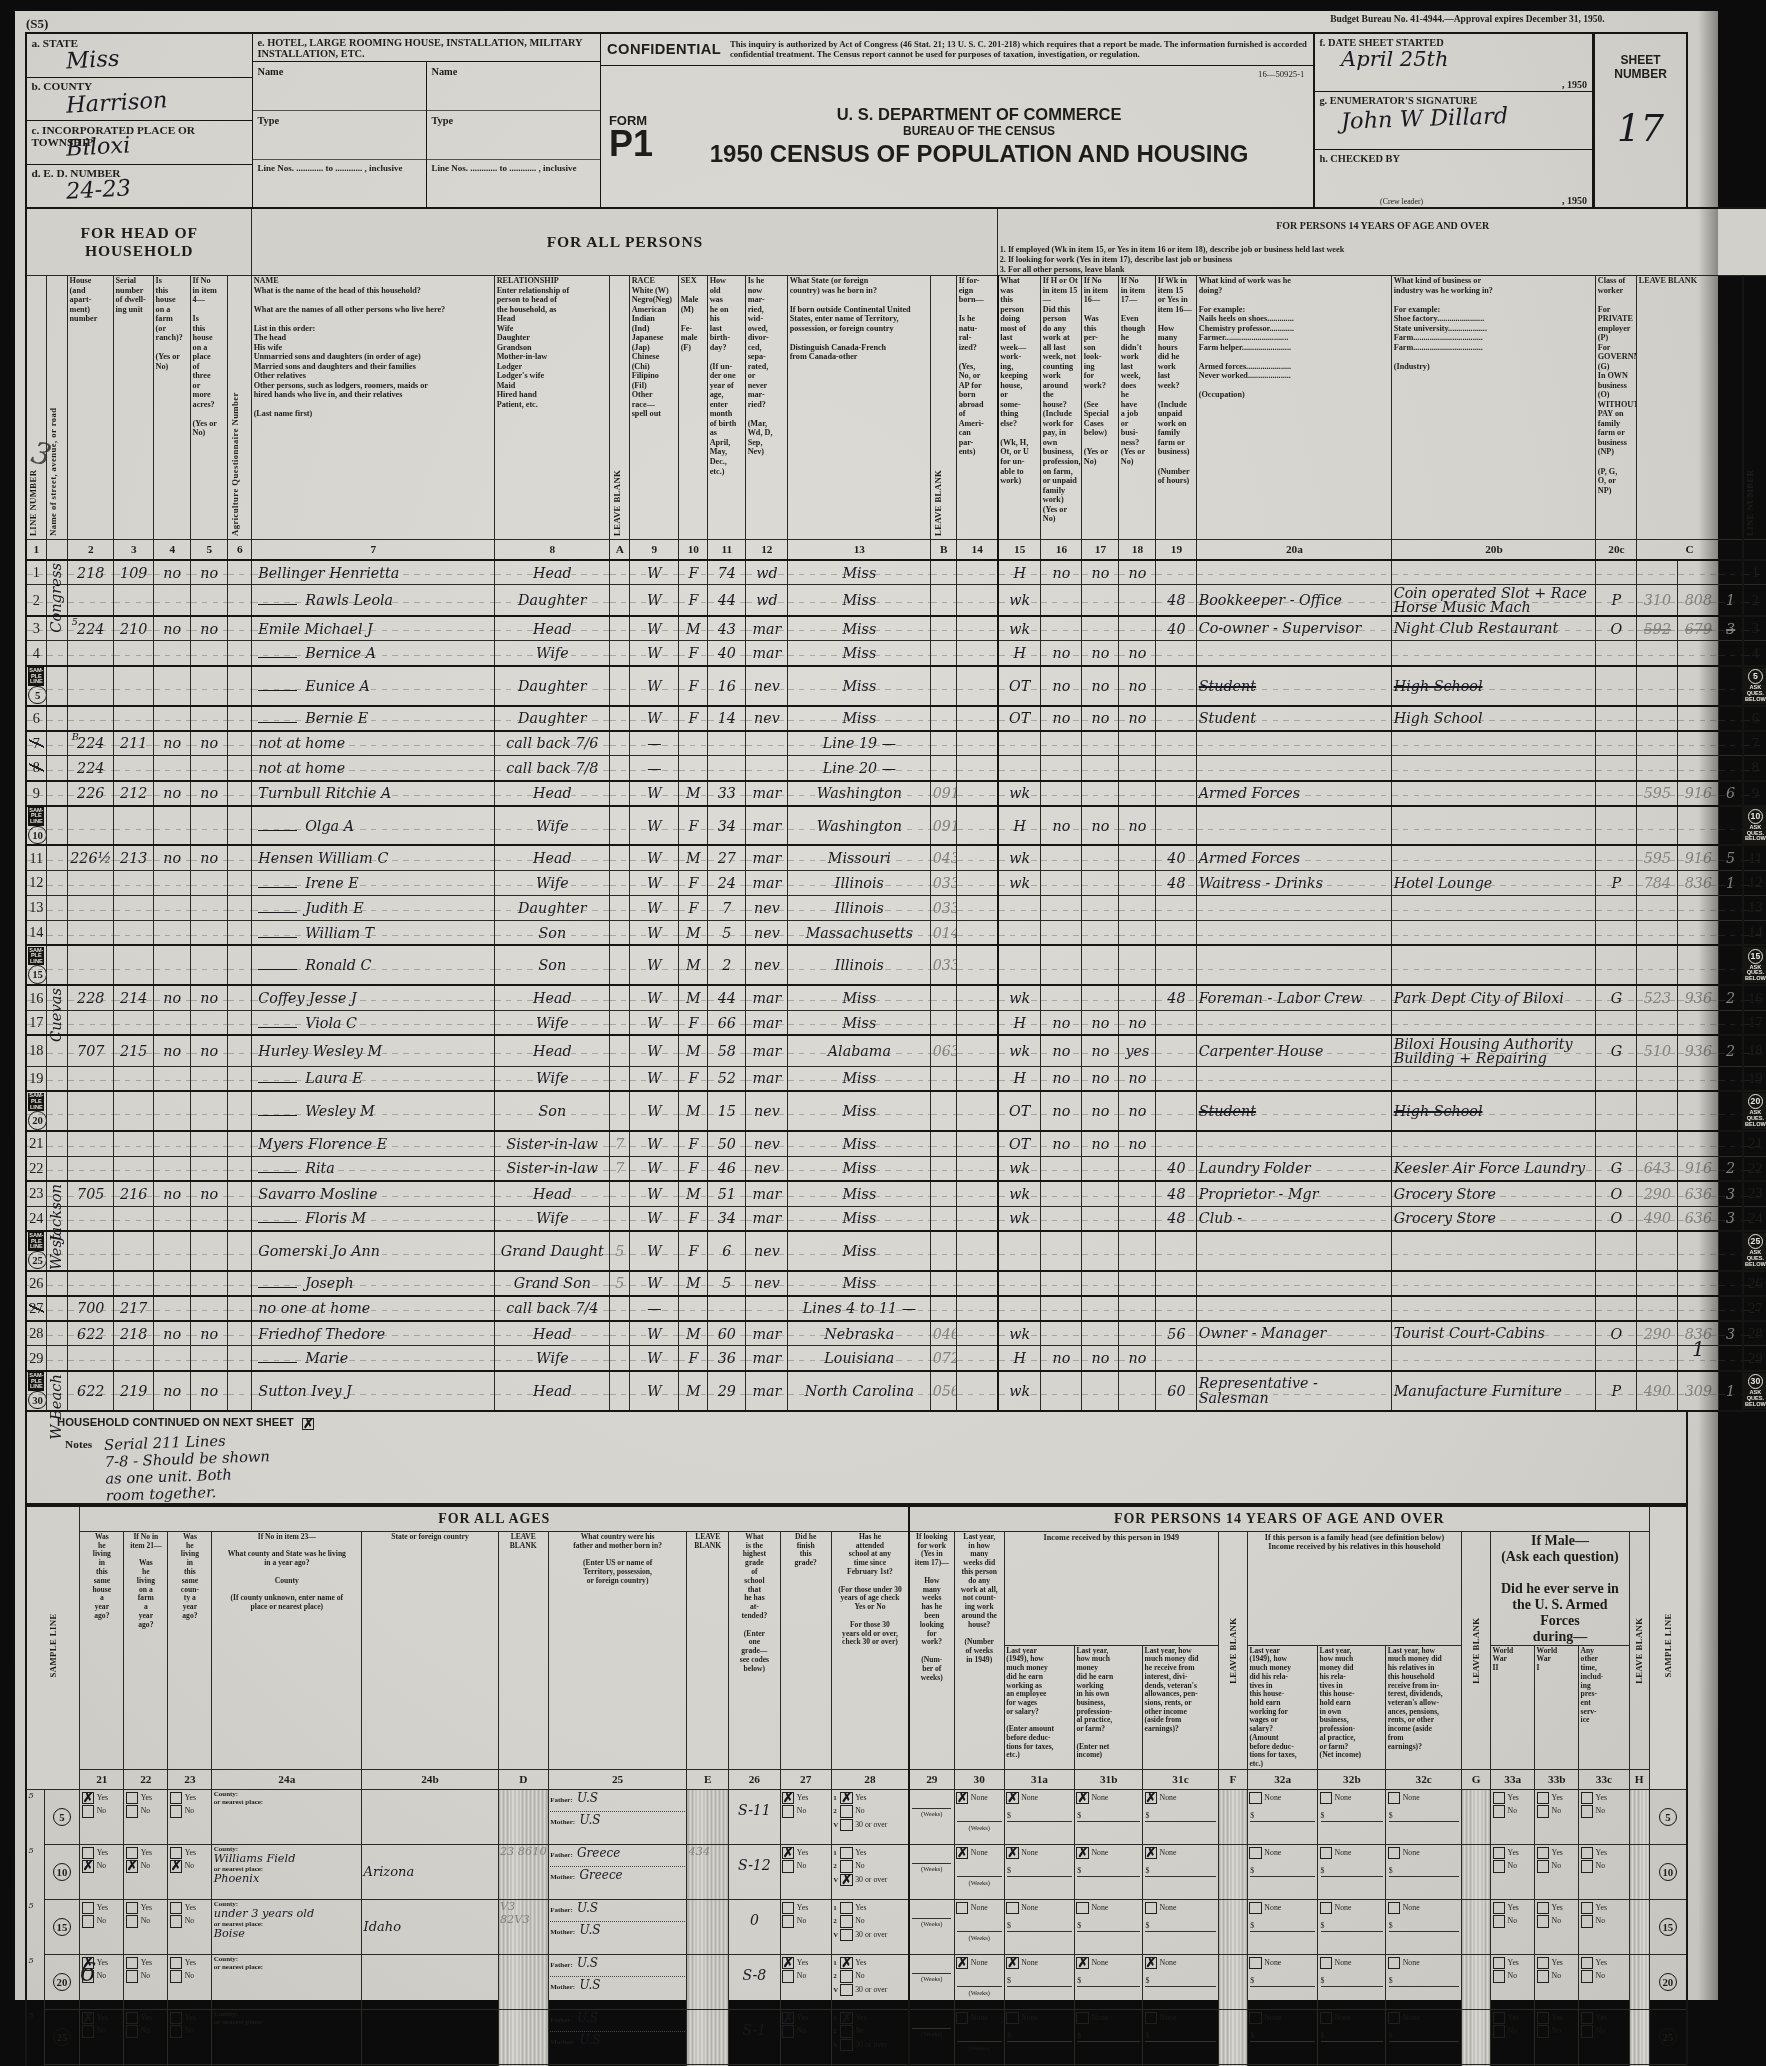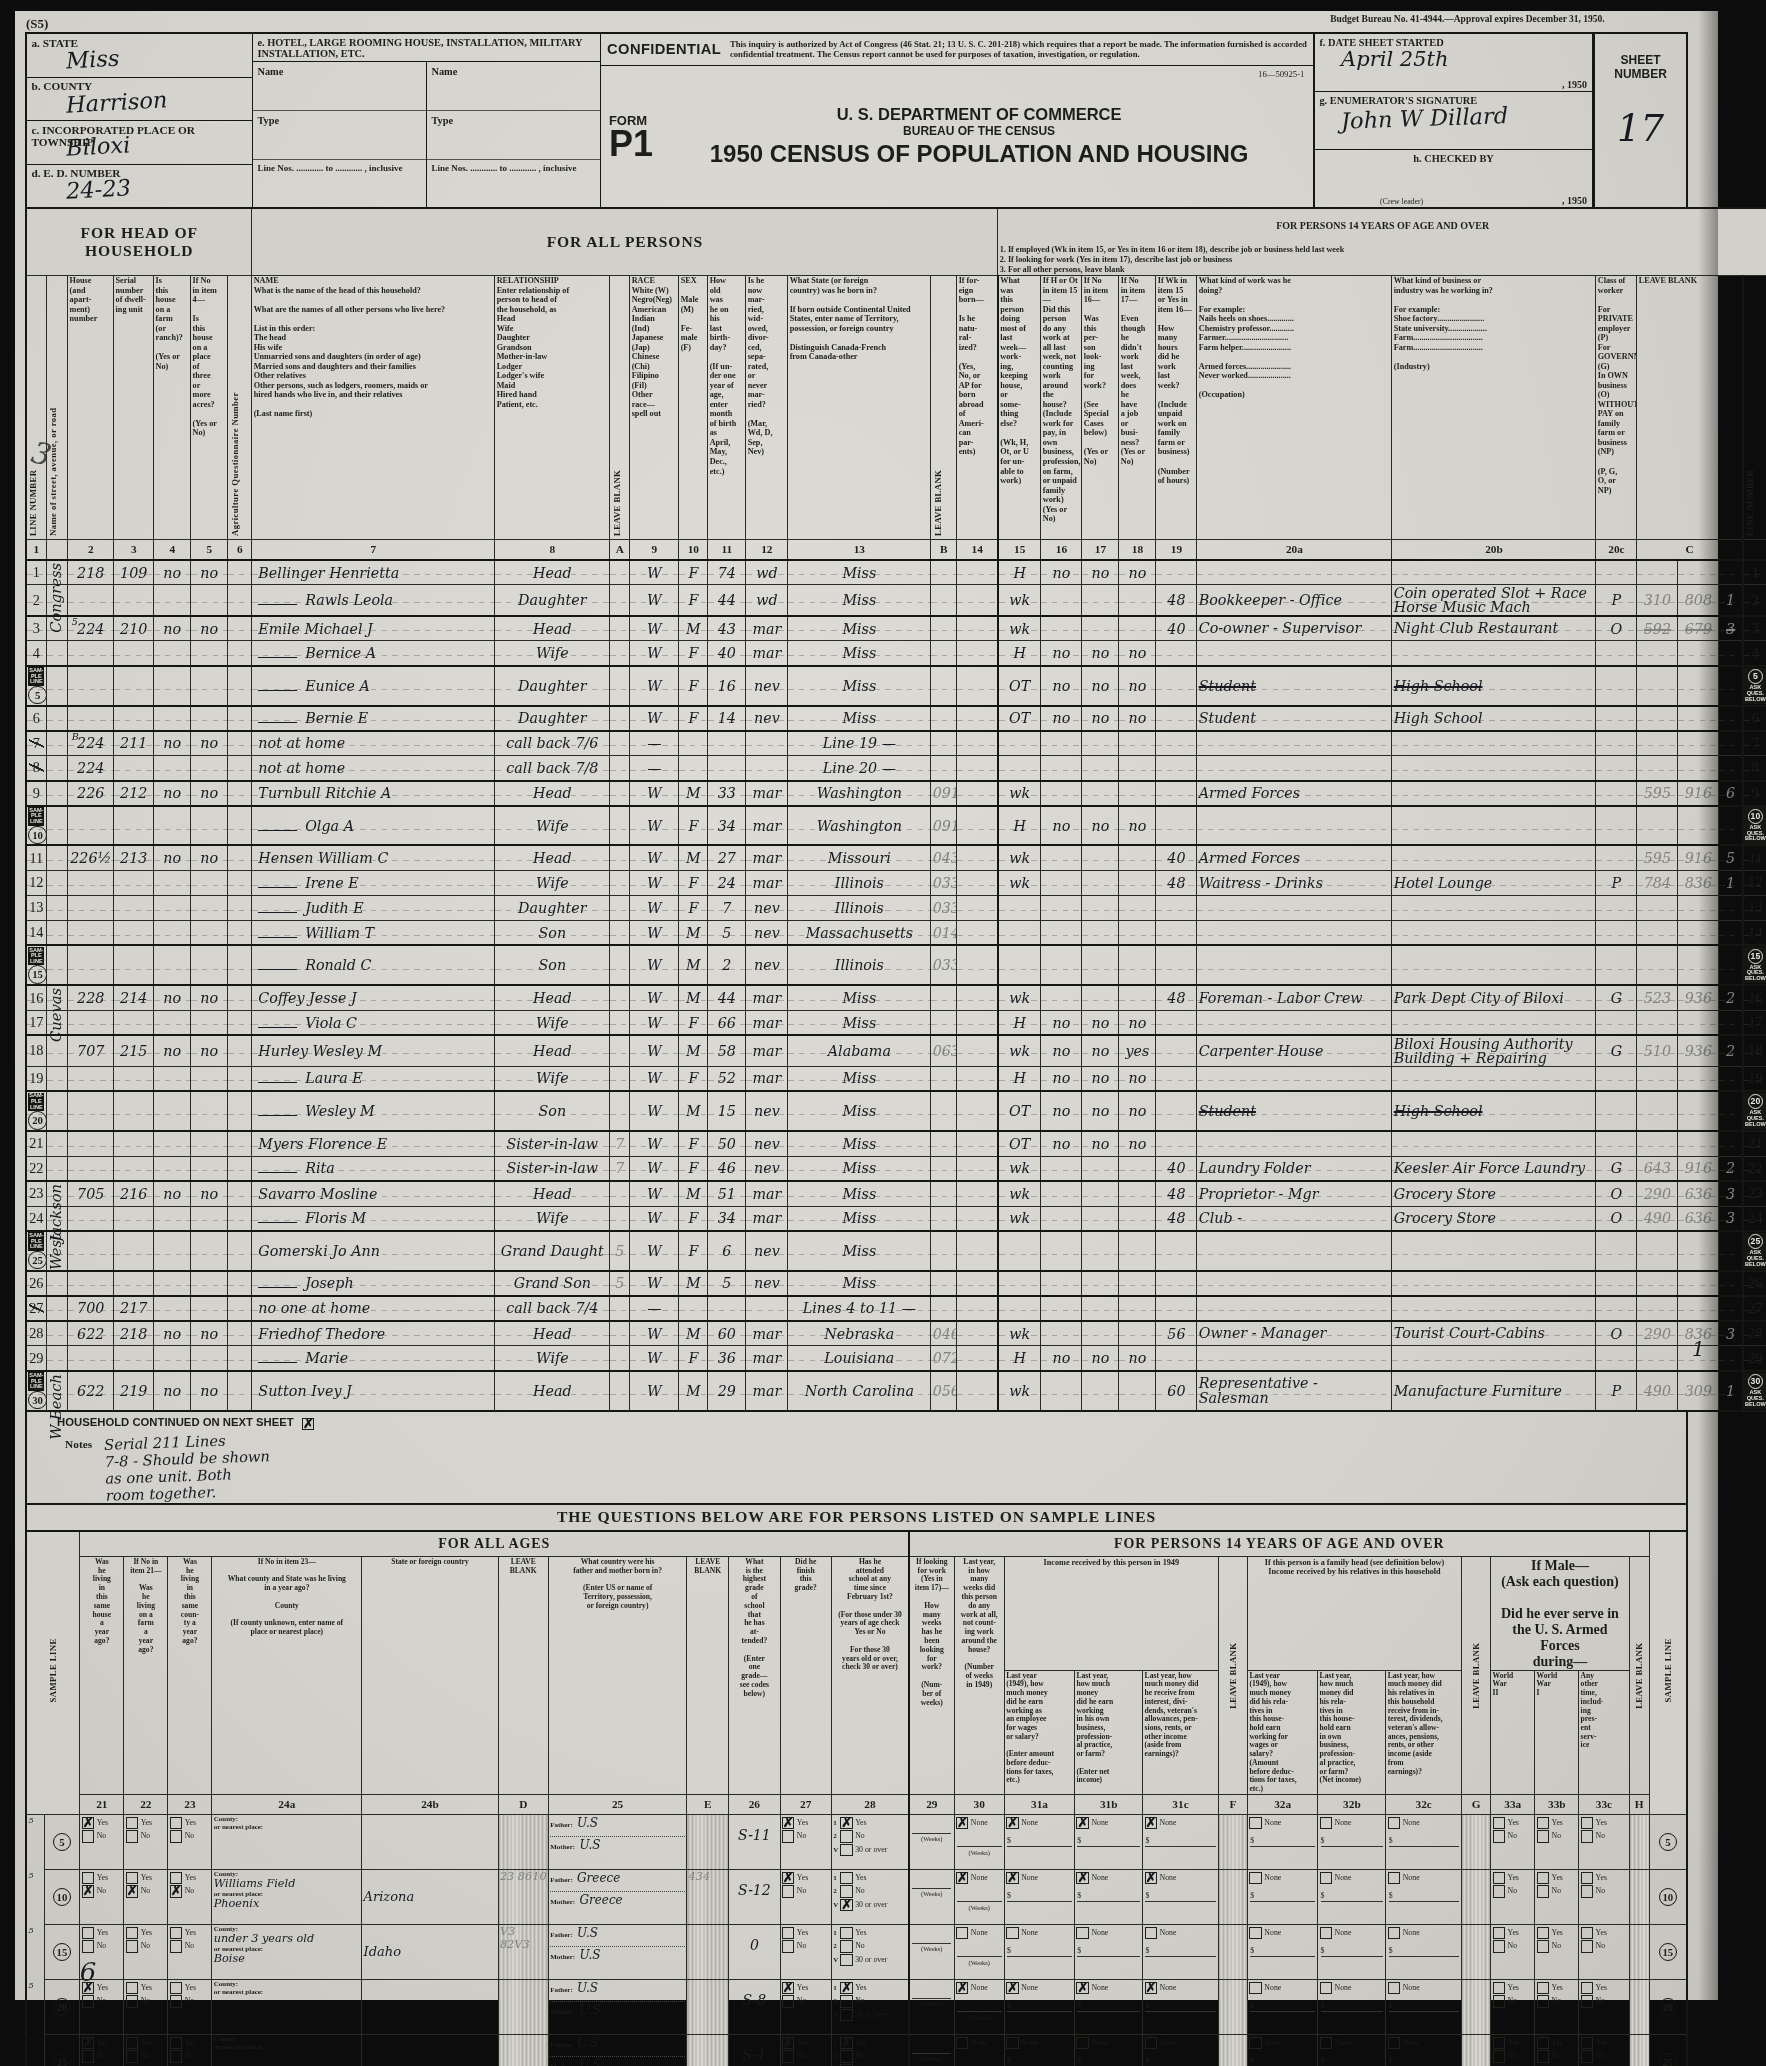--- a/index.html
+++ b/index.html
@@ -34,21 +34,21 @@
   .title-row{flex:1;display:flex;align-items:center;padding:1.7px 7.8px;position:relative;}
   .formP1 .fl{font-size:13px;font-weight:bold;font-family:"Liberation Sans",sans-serif;}
   .formP1 .fn{font-size:36px;font-weight:bold;font-family:"Liberation Sans",sans-serif;line-height:.9;}
   .title-mid{flex:1;text-align:center;}
   .dept{font-size:16.5px;font-weight:bold;font-family:"Liberation Sans",sans-serif;}
   .bureau{font-size:12px;font-weight:bold;font-family:"Liberation Sans",sans-serif;}
   .census-title{font-size:24px;font-weight:bold;font-family:"Liberation Sans",sans-serif;margin-top:2.6px;}
   .printcode{position:absolute;right:8.7px;top:3.5px;font-size:8.7px;}
   .hdr-right{width:277px;font-size:10.4px;font-weight:bold;display:flex;flex-direction:column;border-left:1.7px solid #161613;}
   .hrfield{flex:1;border-bottom:1.3px solid #161613;padding:2.6px 4.3px;position:relative;}
-  .hrfield:last-child{border-bottom:none;text-align:center;}
+  .hrfield:last-child{border-bottom:none;}
   .hrval{position:absolute;left:26px;top:13px;font-size:21px;font-weight:normal;}
   .sigval{font-size:22.5px;transform:rotate(-2deg);}
   .y1950{position:absolute;right:5.2px;bottom:1.7px;font-size:10px;}
   .crew{position:absolute;left:65px;bottom:0.9px;font-size:7.8px;font-weight:normal;}
   .hdr-sheet{width:91px;border-left:2.6px solid #161613;text-align:center;font-family:"Liberation Sans",sans-serif;}
   .sheet-lbl{font-size:12px;font-weight:bold;white-space:pre-line;padding-top:19px;}
   .sheet-val{font-size:37px;margin-top:26px;}
 
   
   table{border-collapse:collapse;table-layout:fixed;width:100%;}
@@ -1559,21 +1559,20 @@
         <span>HOUSEHOLD CONTINUED ON NEXT SHEET</span>
         <span class="cb ck"></span>
       </div>
       <div class="noteslbl">Notes</div>
       <div class="notestxt hw">Serial 211 Lines
 7-8 - Should be shown
 as one unit. Both
 room together.</div>
     </div>
 
-    <div class="sbanner">THE QUESTIONS BELOW ARE FOR PERSONS LISTED ON SAMPLE LINES</div>
     <table id="sample-table">
       <colgroup id="sample-cols">
           <col style="width: 17.3px;">
           <col style="width: 34px;">
           <col style="width: 42px;">
           <col style="width: 42px;">
           <col style="width: 42px;">
           <col style="width: 143px;">
           <col style="width: 130px;">
           <col style="width: 48px;">

